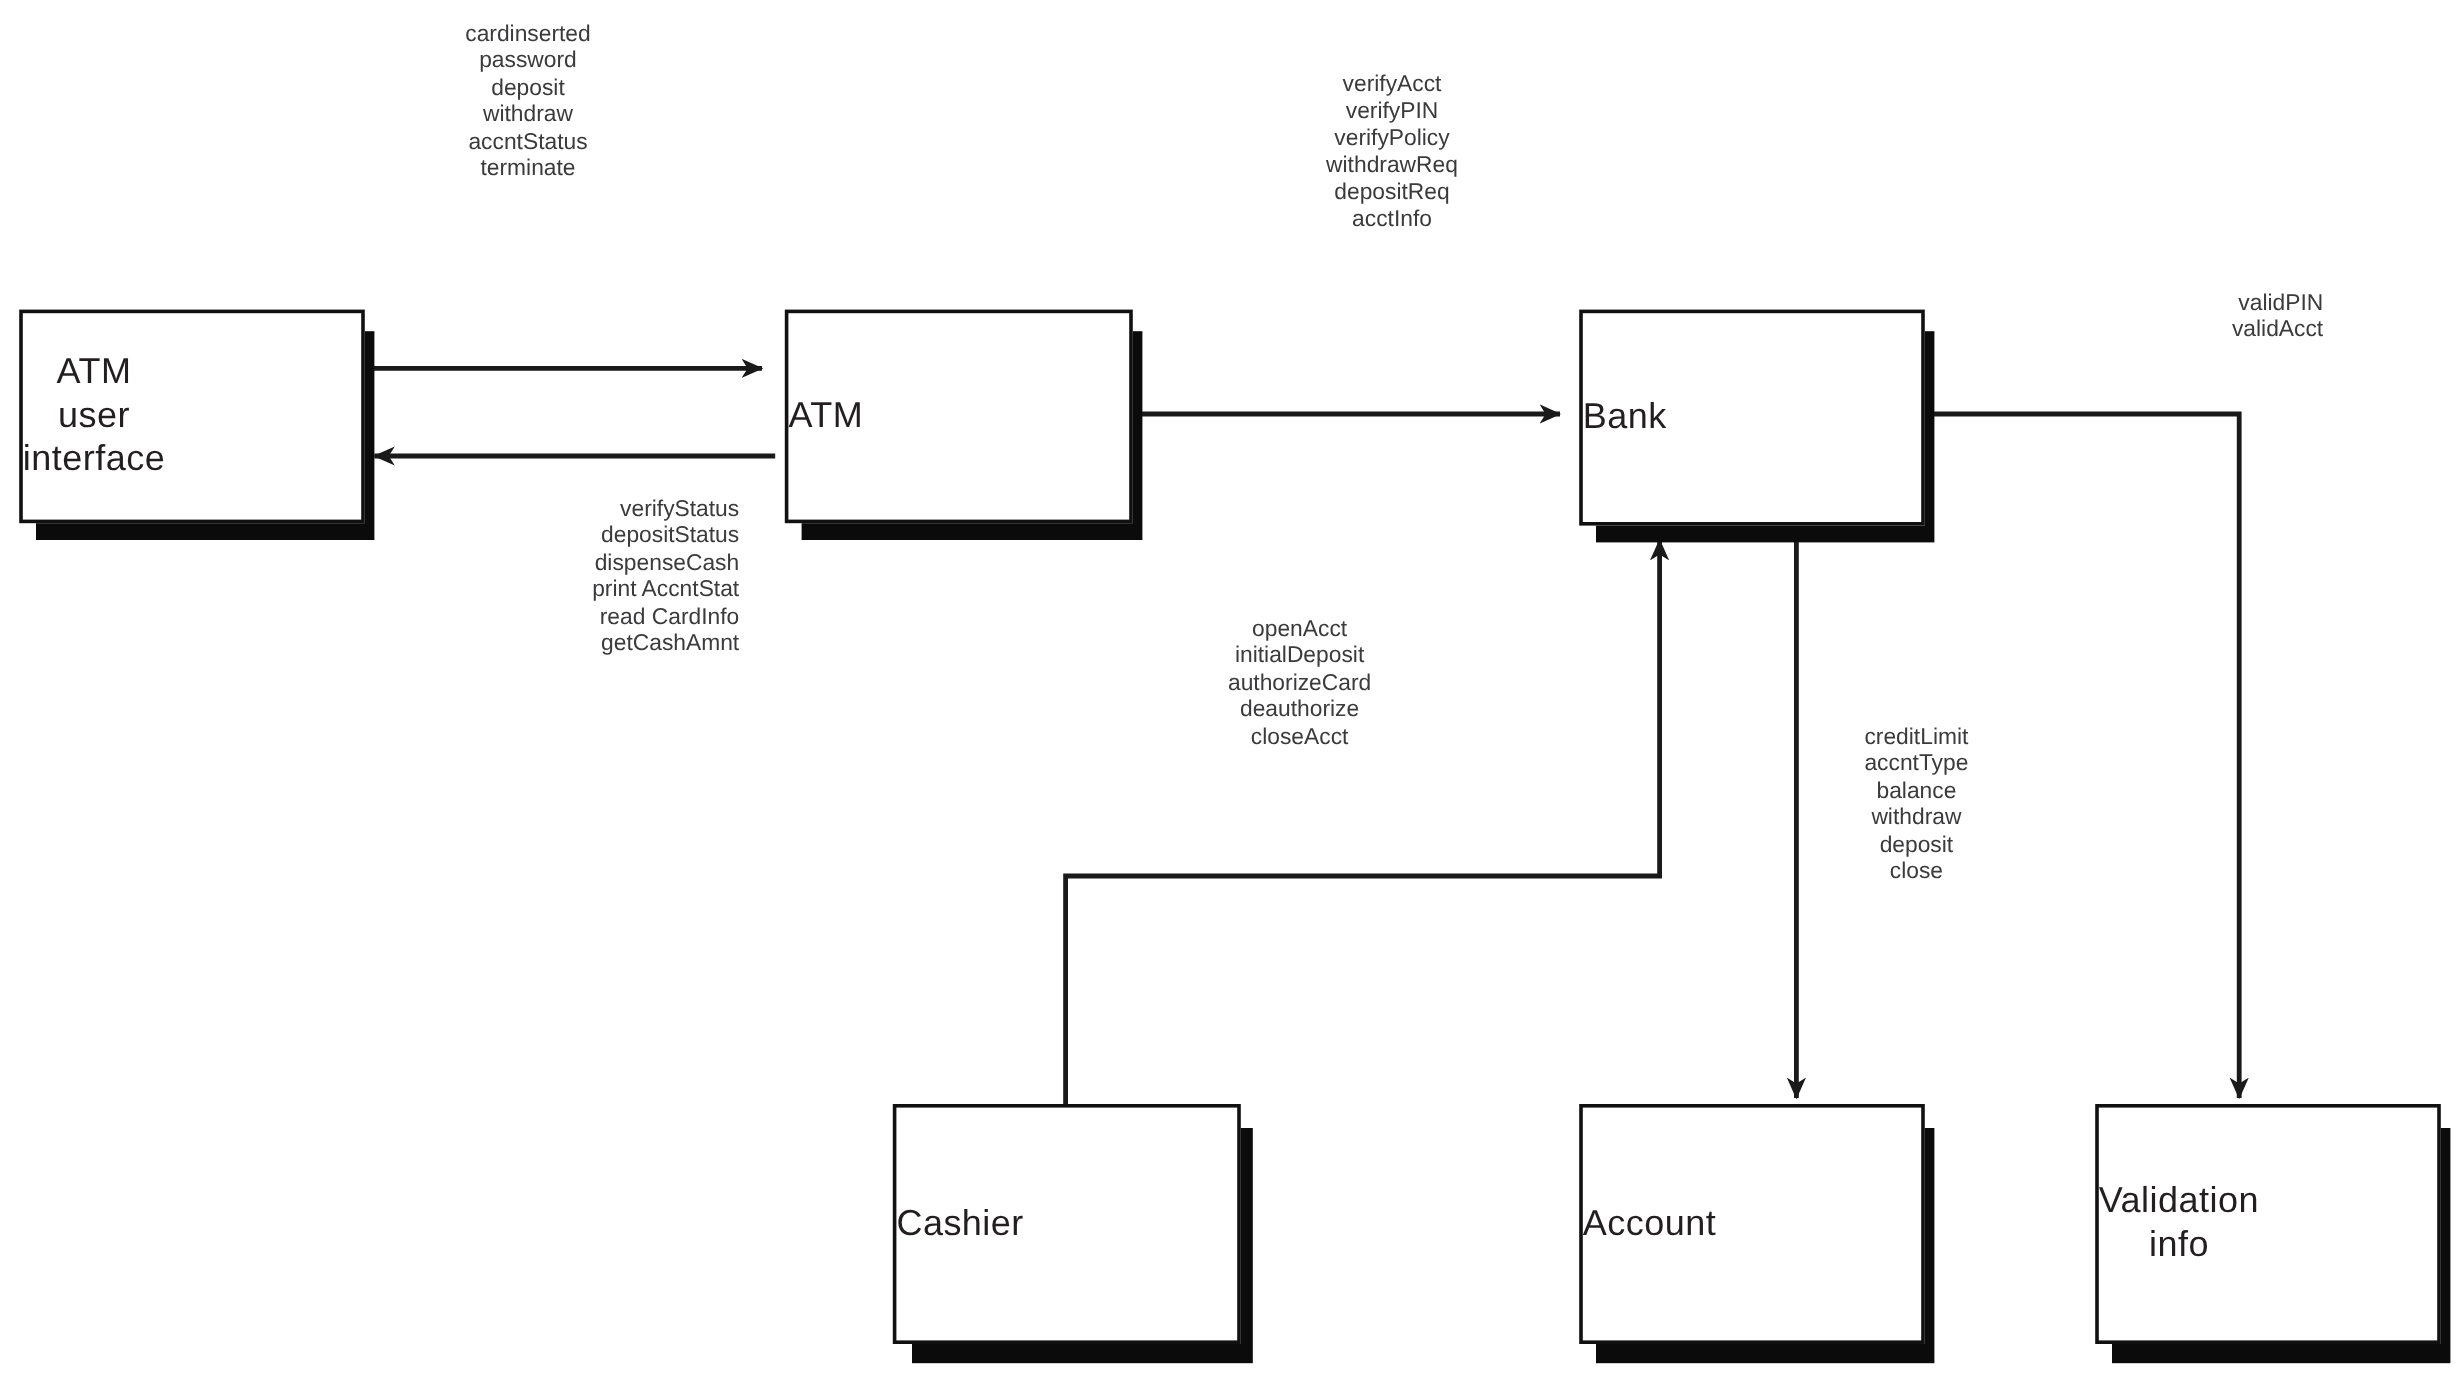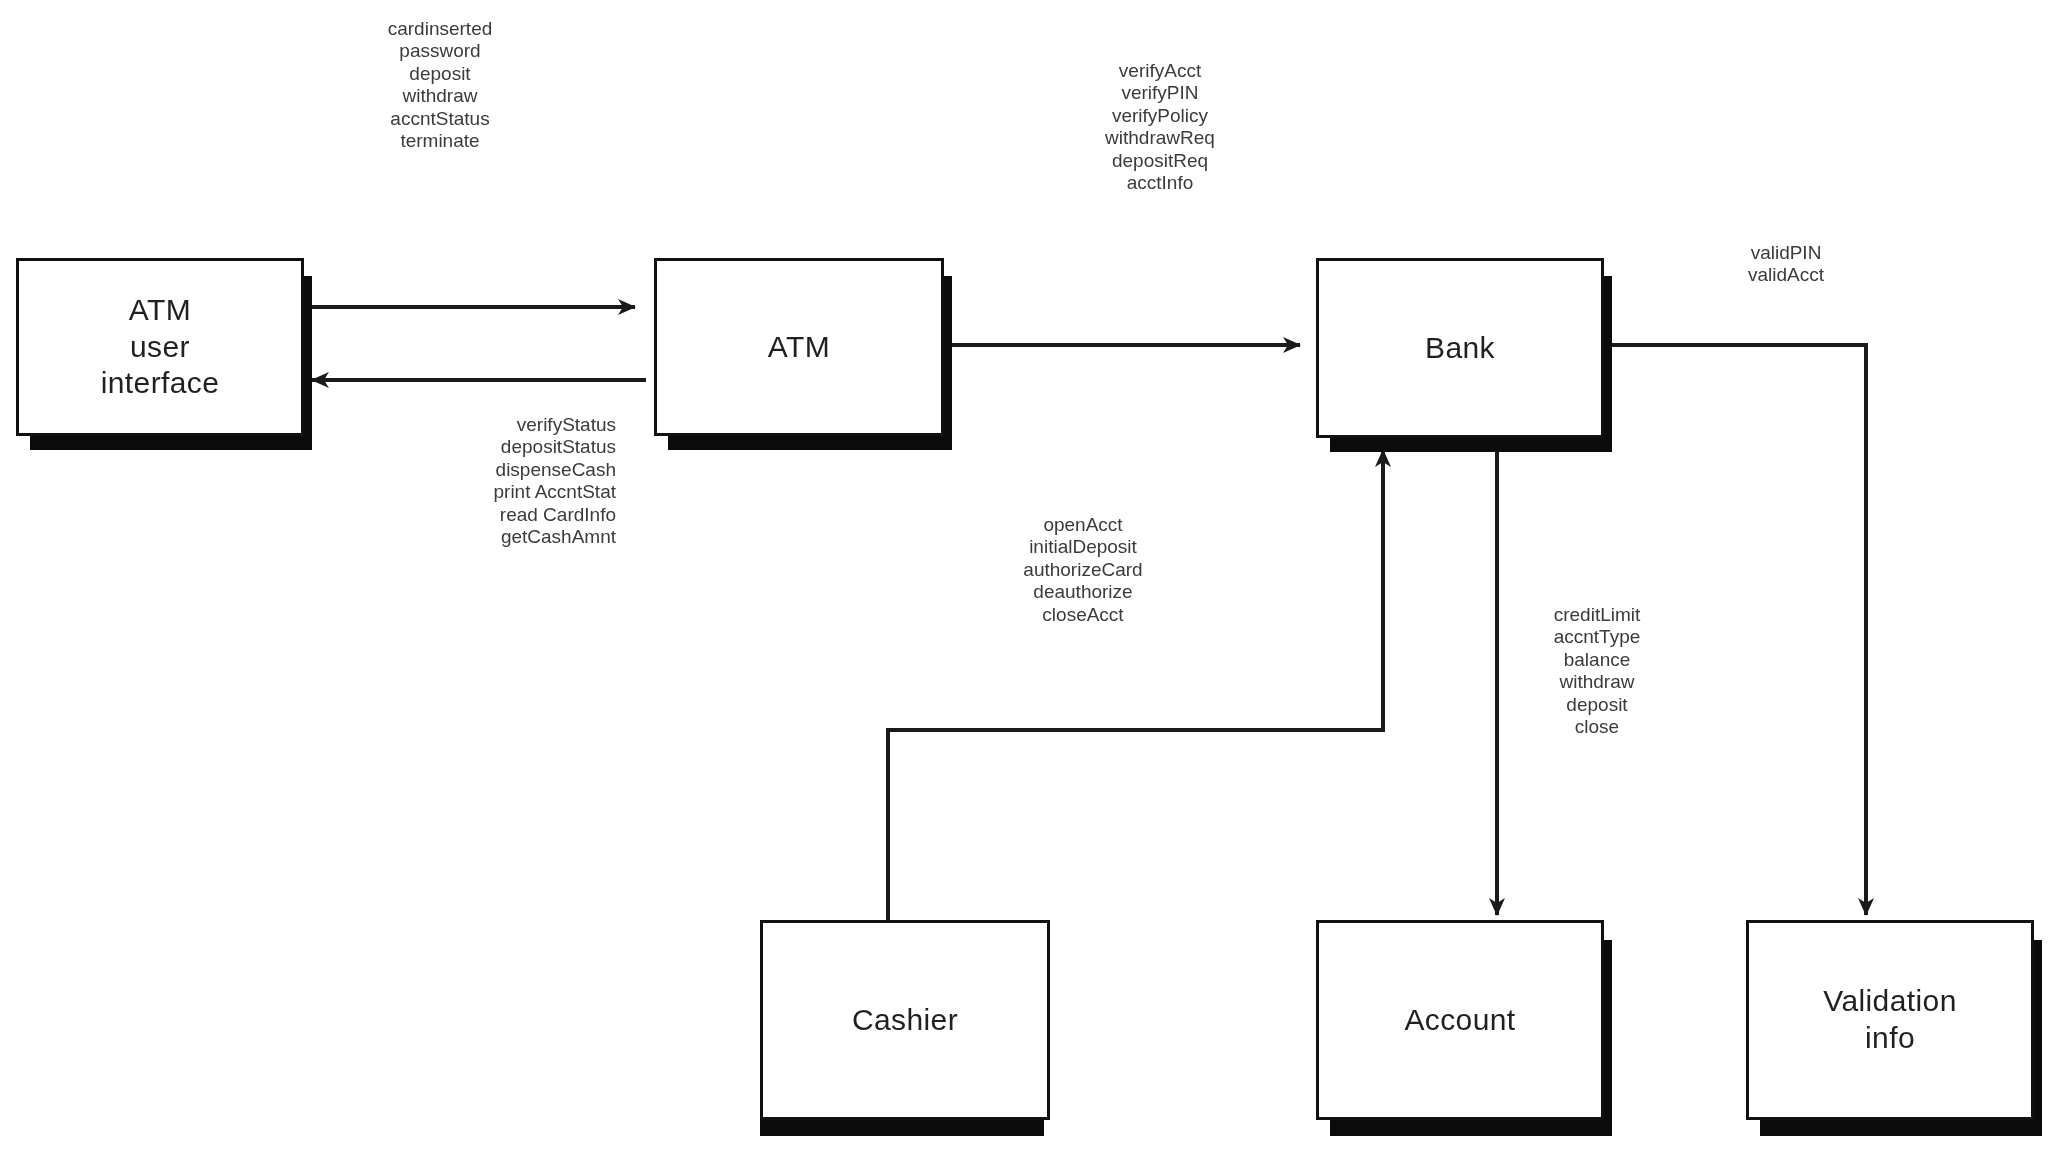--- a/index.html
+++ b/index.html
@@ -17,21 +17,21 @@
     overflow: hidden;
   }
   
   .node {
     position: absolute;
     box-sizing: border-box;
     background: #ffffff;
     border: 3px solid #111111;
     display: flex;
     align-items: center;
-    justify-content: center;
+    justify-content: flex-start;
     z-index: 6;
   }
   .node .node-label {
     text-align: center;
     color: #231f20;
     font-size: 30px;
     line-height: 1.22;
     letter-spacing: 0.4px;
     white-space: pre-line;
   }
@@ -122,21 +122,21 @@
   </div>
 
   <div class="node" style="left:654px; top:258px; width:290px; height:178px;">
     <div class="node-label">ATM</div>
   </div>
 
   <div class="node" style="left:1316px; top:258px; width:288px; height:180px;">
     <div class="node-label">Bank</div>
   </div>
 
-  <div class="node" style="left:744px; top:920px; width:290px; height:200px;margin-left:16px;">
+  <div class="node" style="left:744px; top:920px; width:290px; height:200px;">
     <div class="node-label">Cashier</div>
   </div>
 
   <div class="node" style="left:1746px; top:920px; width:288px; height:200px;">
     <div class="node-label">Validation
 info</div>
   </div>
 
   <div class="node" style="left:1316px; top:920px; width:288px; height:200px;">
     <div class="node-label">Account</div>
@@ -156,21 +156,21 @@
 read CardInfo
 getCashAmnt</div>
 
   <div class="msg-block" style="left:1000px; top:60px; width:320px;">verifyAcct
 verifyPIN
 verifyPolicy
 withdrawReq
 depositReq
 acctInfo</div>
 
-  <div class="msg-block" style="left:1636px; top:242px; width:300px; text-align:center;">validPIN
+  <div class="msg-block" style="left:1636px; top:242px; width:300px; text-align:right;">validPIN
 validAcct</div>
 
   <div class="msg-block" style="left:918px; top:514px; width:330px;">openAcct
 initialDeposit
 authorizeCard
 deauthorize
 closeAcct</div>
 
   <div class="msg-block" style="left:1452px; top:584px; width:290px;margin-top:20px;">creditLimit
 accntType

